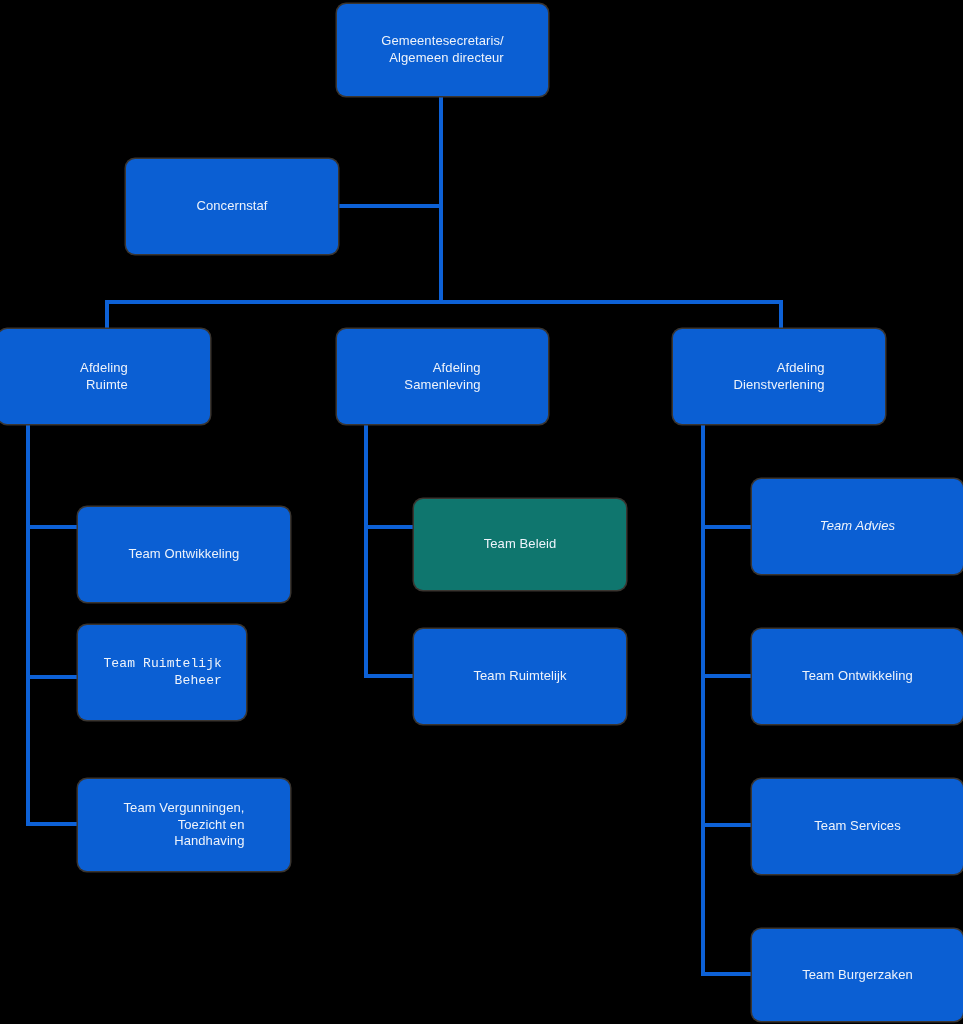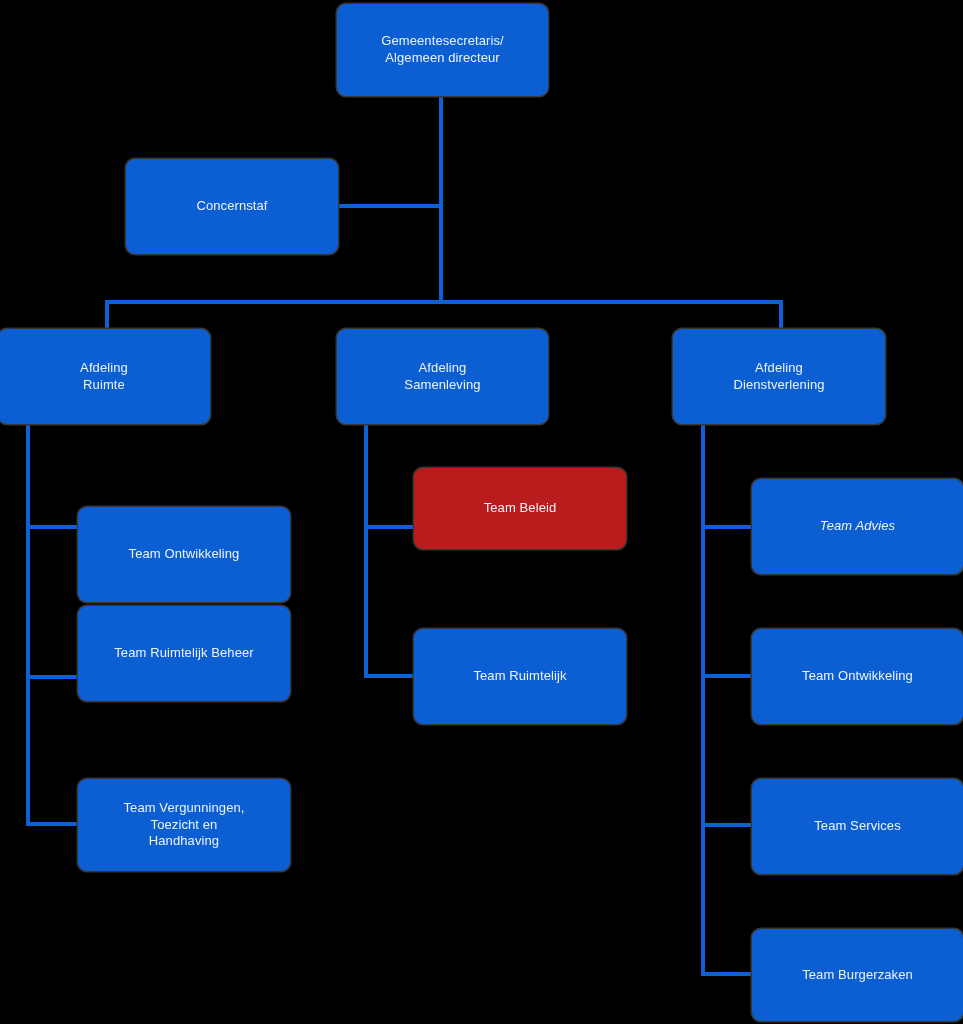--- a/index.html
+++ b/index.html
@@ -16,21 +16,21 @@
     height: 1024px;
     background: #000000;
   }
   .node {
     position: absolute;
     background: #0b5fd3;
     border-radius: 9px;
     display: flex;
     align-items: center;
     justify-content: center;
-    text-align: center;
+    text-align: right;
     color: #eef3fb;
     font-size: 13px;
     line-height: 1.28;
     letter-spacing: 0.1px;
     padding: 4px 24px;
     box-shadow: 0 0 0 1.5px #3a3530;
     z-index: 3;
   }
   .node .label { white-space: pre-line; display: block; }
   .conn {
@@ -75,29 +75,29 @@
       <span class="label">Afdeling
 Samenleving</span>
     </div>
     <div class="node" style="left: 673px; top: 329px; width: 212px; height: 95px; background: rgb(11, 95, 211); color: rgb(238, 243, 251); box-shadow: rgb(58, 53, 48) 0px 0px 0px 1.5px;">
       <span class="label">Afdeling
 Dienstverlening</span>
     </div>
     <div class="node" style="left: 78px; top: 507px; width: 212px; height: 95px; background: rgb(11, 95, 211); color: rgb(238, 243, 251); box-shadow: rgb(58, 53, 48) 0px 0px 0px 1.5px;">
       <span class="label">Team Ontwikkeling</span>
     </div>
-    <div class="node" style="left: 78px; top: 606px; width: 212px; height: 95px; background: rgb(11, 95, 211); color: rgb(238, 243, 251); box-shadow: rgb(58, 53, 48) 0px 0px 0px 1.5px;">
+    <div class="node" style="left: 78px; top: 625px; width: 168px; height: 95px; background: rgb(11, 95, 211); color: rgb(238, 243, 251); box-shadow: rgb(58, 53, 48) 0px 0px 0px 1.5px; font-family: Liberation Mono, monospace;">
       <span class="label">Team Ruimtelijk Beheer</span>
     </div>
     <div class="node" style="left: 78px; top: 779px; width: 212px; height: 92px; background: rgb(11, 95, 211); color: rgb(238, 243, 251); box-shadow: rgb(58, 53, 48) 0px 0px 0px 1.5px;">
       <span class="label">Team Vergunningen,
 Toezicht en
 Handhaving</span>
     </div>
-    <div class="node" style="left: 414px; top: 468px; width: 212px; height: 81px; background: #b91c1c; color: rgb(238, 243, 251); box-shadow: rgb(58, 53, 48) 0px 0px 0px 1.5px;">
+    <div class="node" style="left: 414px; top: 499px; width: 212px; height: 91px; background: #0f766e; color: rgb(238, 243, 251); box-shadow: rgb(58, 53, 48) 0px 0px 0px 1.5px;">
       <span class="label">Team Beleid</span>
     </div>
     <div class="node" style="left: 414px; top: 629px; width: 212px; height: 95px; background: rgb(11, 95, 211); color: rgb(238, 243, 251); box-shadow: rgb(58, 53, 48) 0px 0px 0px 1.5px;">
       <span class="label">Team Ruimtelijk</span>
     </div>
     <div class="node" style="left: 752px; top: 479px; width: 211px; height: 95px; background: rgb(11, 95, 211); color: rgb(238, 243, 251); box-shadow: rgb(58, 53, 48) 0px 0px 0px 1.5px; font-style: italic;">
       <span class="label">Team Advies</span>
     </div>
     <div class="node" style="left: 752px; top: 629px; width: 211px; height: 95px; background: rgb(11, 95, 211); color: rgb(238, 243, 251); box-shadow: rgb(58, 53, 48) 0px 0px 0px 1.5px;">
       <span class="label">Team Ontwikkeling</span>

